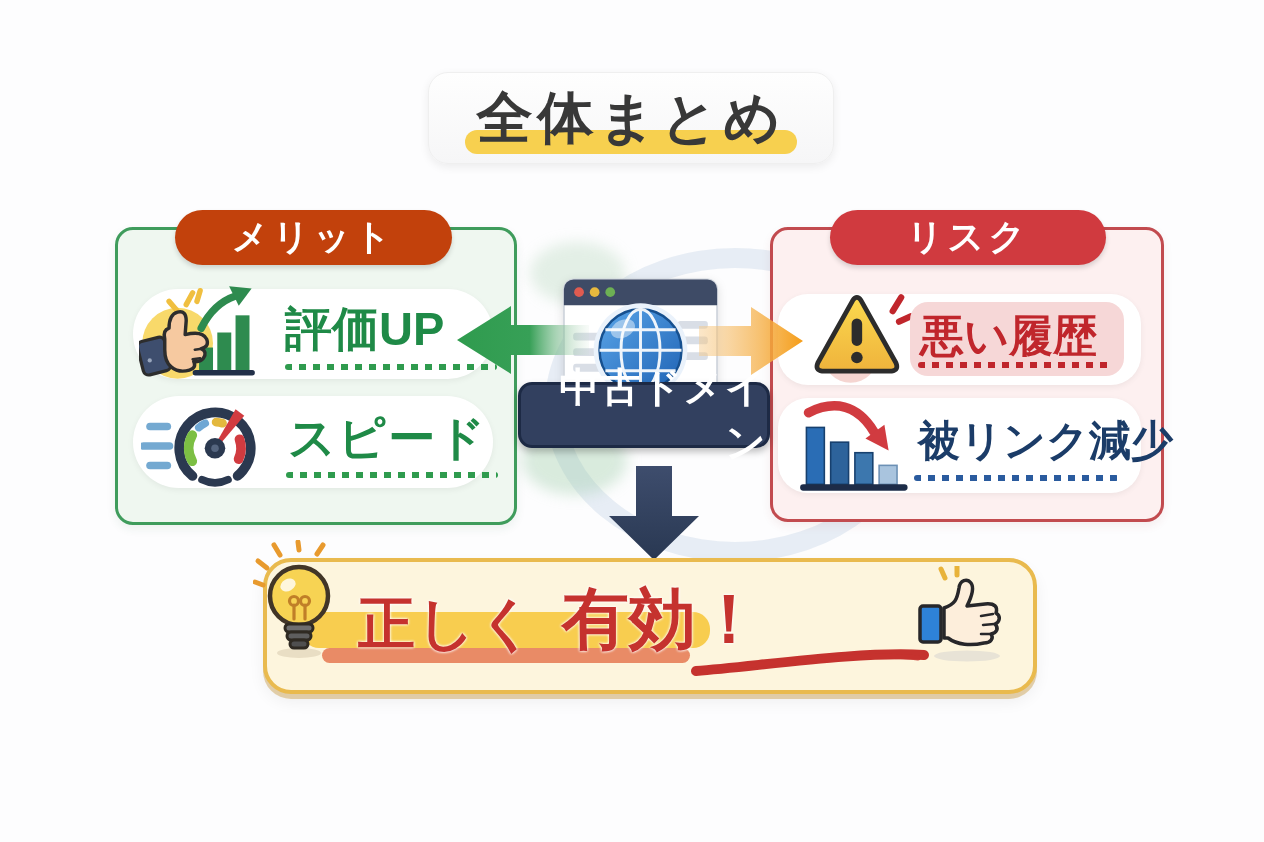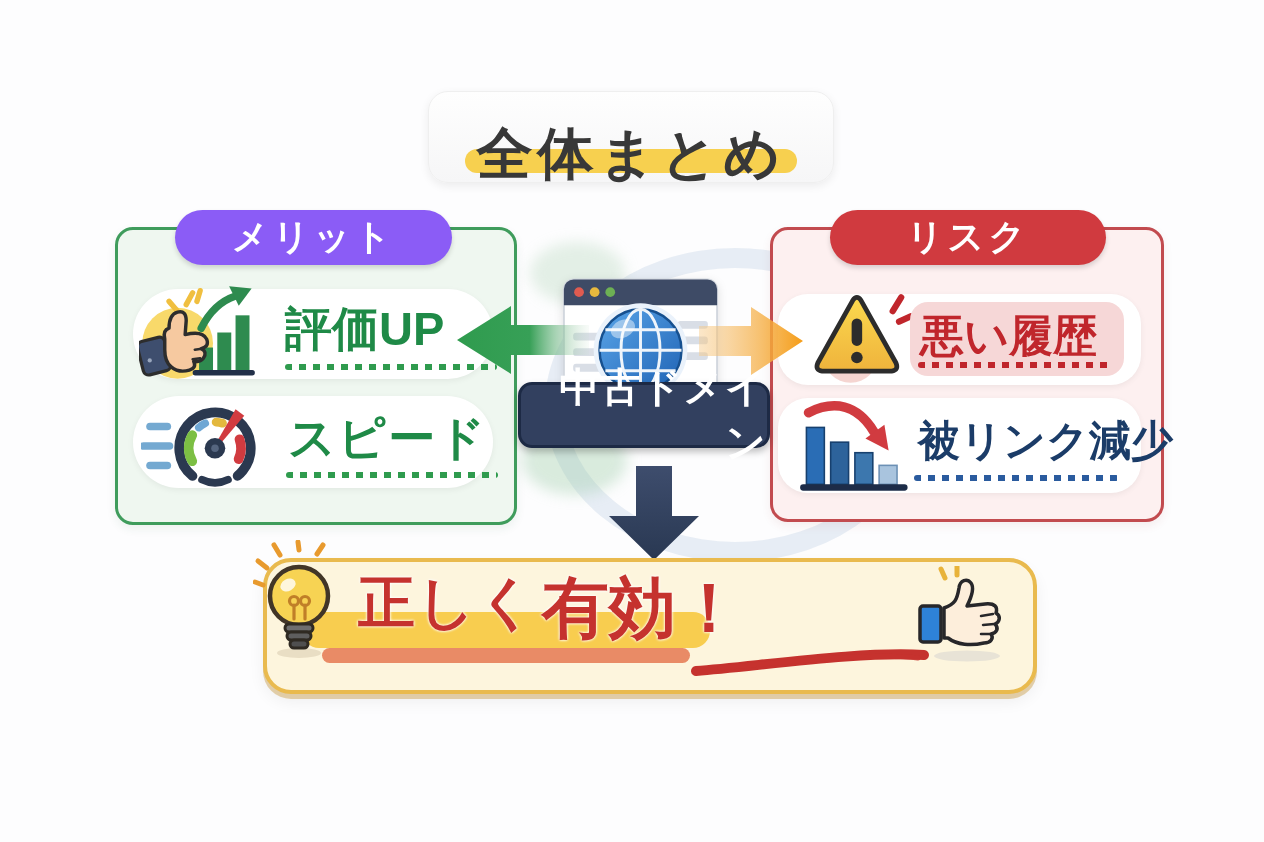--- a/index.html
+++ b/index.html
@@ -11,36 +11,36 @@
   .dec{position:absolute;pointer-events:none;}
   .ring{left:545px;top:248px;width:340px;height:274px;border-radius:50%;
         border:20px solid rgba(214,224,236,.55);}
   .blob{border-radius:50%;filter:blur(7px);}
   .blob.g1{left:522px;top:425px;width:105px;height:70px;background:rgba(150,200,160,.35);}
   .blob.o1{left:812px;top:420px;width:125px;height:85px;background:rgba(245,195,120,.40);}
   .blob.o2{left:795px;top:235px;width:115px;height:70px;background:rgba(245,205,150,.28);}
   .blob.g2{left:530px;top:242px;width:95px;height:62px;background:rgba(160,205,170,.28);}
 
   
-  .title-box{position:absolute;left:428px;top:91px;width:404px;height:90px;
+  .title-box{position:absolute;left:428px;top:72px;width:404px;height:90px;
     background:linear-gradient(#fefefe,#f6f6f7);border:1px solid #efefef;border-radius:20px;
-    box-shadow:0 3px 10px rgba(0,0,0,.07);display:flex;align-items:flex-end;justify-content:center;z-index:4;}
+    box-shadow:0 3px 10px rgba(0,0,0,.07);display:flex;align-items:center;justify-content:center;z-index:4;}
   .title-hl{position:absolute;left:36px;bottom:9px;width:332px;height:24px;background:#f7d04f;border-radius:12px;}
   .title-text{position:relative;font-size:56px;font-weight:900;color:#383838;letter-spacing:5px;line-height:1;}
 
   
   .panel{position:absolute;border-radius:18px;z-index:2;}
   .panel.merit{left:115px;top:227px;width:396px;height:292px;background:#eff7f0;
     border:3px solid #3f9c5c;box-shadow:0 4px 10px rgba(40,100,60,.08);}
   .panel.risk{left:770px;top:227px;width:388px;height:289px;background:#fdf0f0;
     border:3px solid #c24b4f;box-shadow:0 4px 10px rgba(150,50,50,.08);}
   .badge{position:absolute;border-radius:28px;display:flex;align-items:center;justify-content:center;
     color:#fff;font-weight:900;font-size:36px;letter-spacing:4px;z-index:5;
     box-shadow:0 3px 5px rgba(0,0,0,.15);}
-  .badge.merit{left:175px;top:210px;width:277px;height:55px;background:#8b5cf6;}
+  .badge.merit{left:175px;top:210px;width:277px;height:55px;background:#c2410c;}
   .badge.risk{left:830px;top:210px;width:276px;height:55px;background:#d03a3f;}
 
   .pill{position:absolute;background:#fff;border-radius:46px;box-shadow:0 2px 6px rgba(0,0,0,.06);z-index:3;}
   .pill .ic{position:absolute;}
   .p-m1{left:133px;top:289px;width:360px;height:90px;}
   .p-m2{left:133px;top:396px;width:360px;height:92px;}
   .p-r1{left:778px;top:294px;width:363px;height:91px;border-radius:30px;}
   .p-r2{left:778px;top:398px;width:363px;height:95px;border-radius:30px;}
 
   .lbl{position:absolute;font-weight:900;line-height:1;white-space:nowrap;}
@@ -69,25 +69,25 @@
   .a-left{left:455px;top:302px;width:136px;height:76px;}
   .a-right{left:697px;top:304px;width:108px;height:74px;}
   .a-down{left:606px;top:466px;width:96px;height:96px;z-index:1;}
 
   
   .banner{position:absolute;left:263px;top:558px;width:766px;height:128px;z-index:2;
     background:#fdf5dd;border:4px solid #e9ba4e;border-radius:28px;
     box-shadow:0 5px 0 rgba(201,157,74,.45),0 8px 16px rgba(0,0,0,.06);}
   .c-hl{position:absolute;left:302px;top:612px;width:408px;height:36px;background:#f8cd4f;border-radius:17px;z-index:3;}
   .c-strip{position:absolute;left:322px;top:648px;width:368px;height:15px;background:#e98b66;border-radius:8px;z-index:3;}
-  .c-text{position:absolute;left:358px;top:574px;height:78px;display:flex;align-items:flex-start;z-index:4;
+  .c-text{position:absolute;left:358px;top:574px;height:78px;display:flex;align-items:flex-end;z-index:4;
     text-shadow:0 0 3px #fff,0 0 3px #fff;}
   .c-p1{font-size:57px;font-weight:900;color:#c5322e;letter-spacing:2px;line-height:1;}
   .c-p2{font-size:57px;font-weight:900;color:#2e2e38;letter-spacing:2px;line-height:1;}
-  .c-p3{font-size:67px;font-weight:900;color:#c5322e;margin-left:4px;line-height:1;}
+  .c-p3{font-size:67px;font-weight:900;color:#c5322e;margin-left:24px;line-height:1;}
   .swoosh{position:absolute;left:690px;top:646px;width:240px;height:32px;z-index:4;}
   .bulb{position:absolute;left:253px;top:540px;width:108px;height:118px;z-index:5;}
   .thumb2{position:absolute;left:915px;top:566px;width:100px;height:96px;z-index:5;}
 </style>
 </head>
 <body>
 
 <div class="canvas">
 
   <div class="dec ring"></div>

